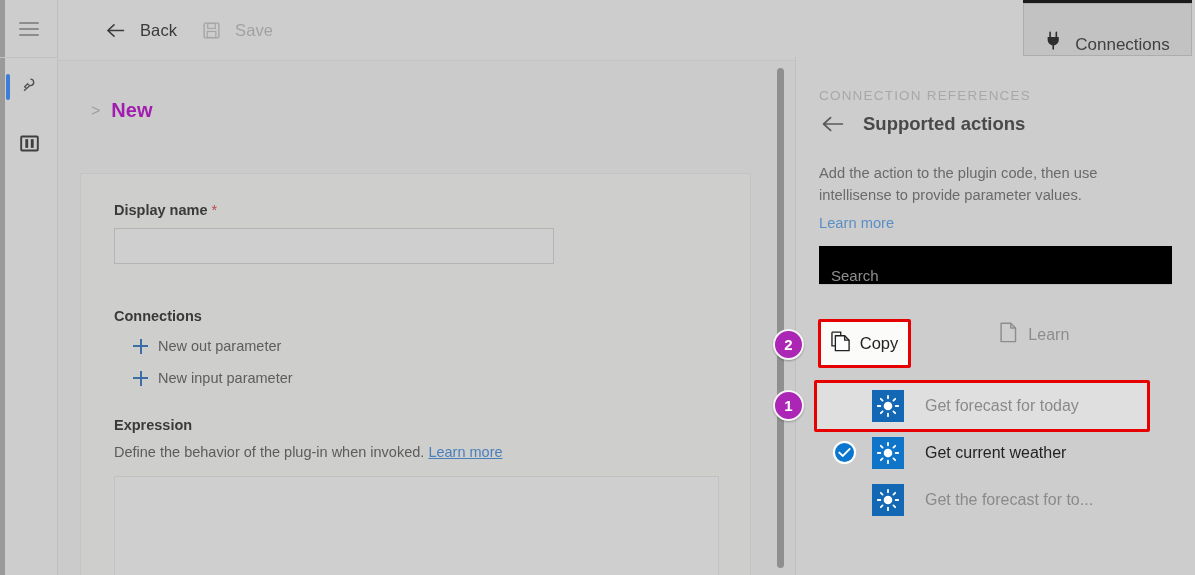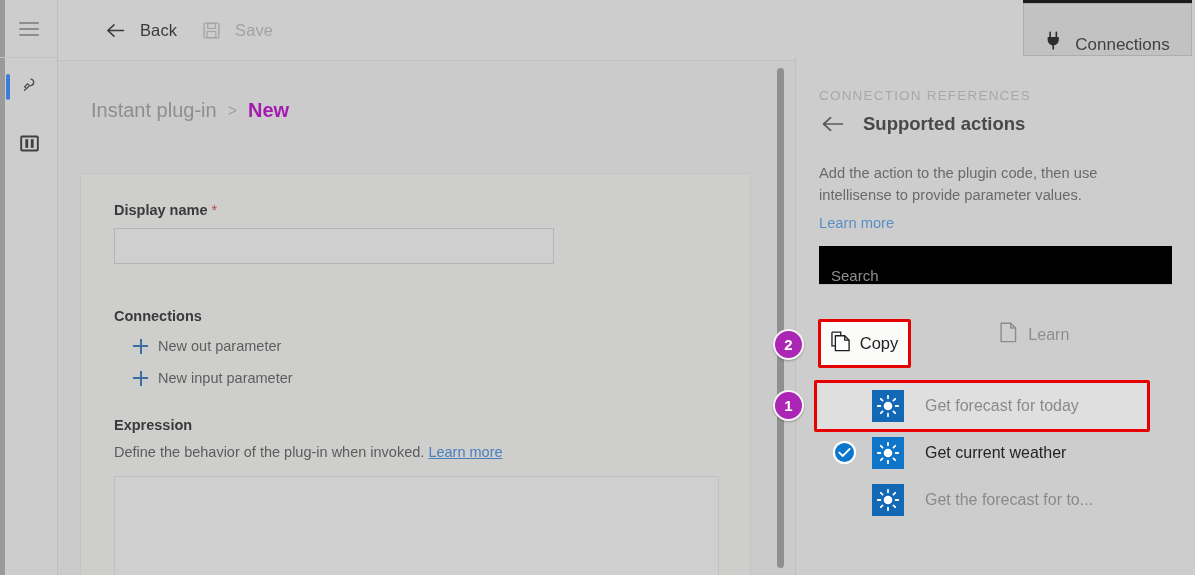--- a/index.html
+++ b/index.html
@@ -317,21 +317,20 @@
           <rect x="1.2" y="1.2" width="15.6" height="15.6" rx="1.2" fill="none" stroke="#a6a6a6" stroke-width="1.5"></rect>
           <rect x="5" y="1.6" width="8" height="5.2" fill="none" stroke="#a6a6a6" stroke-width="1.3"></rect>
           <rect x="4.4" y="10" width="9.2" height="6.4" fill="none" stroke="#a6a6a6" stroke-width="1.3"></rect>
         </svg>
       </span>
       <span>Save</span>
     </div>
   </div>
 
   <div class="breadcrumb">
-    <span class="bc-parent">Instant plug-in</span>
     <span class="bc-sep">&gt;</span>
     <span class="bc-current">New</span>
   </div>
 
   <div class="card">
 
     <div class="field-label">
       <span>Display name</span>
       <span class="req">*</span>
     </div>

